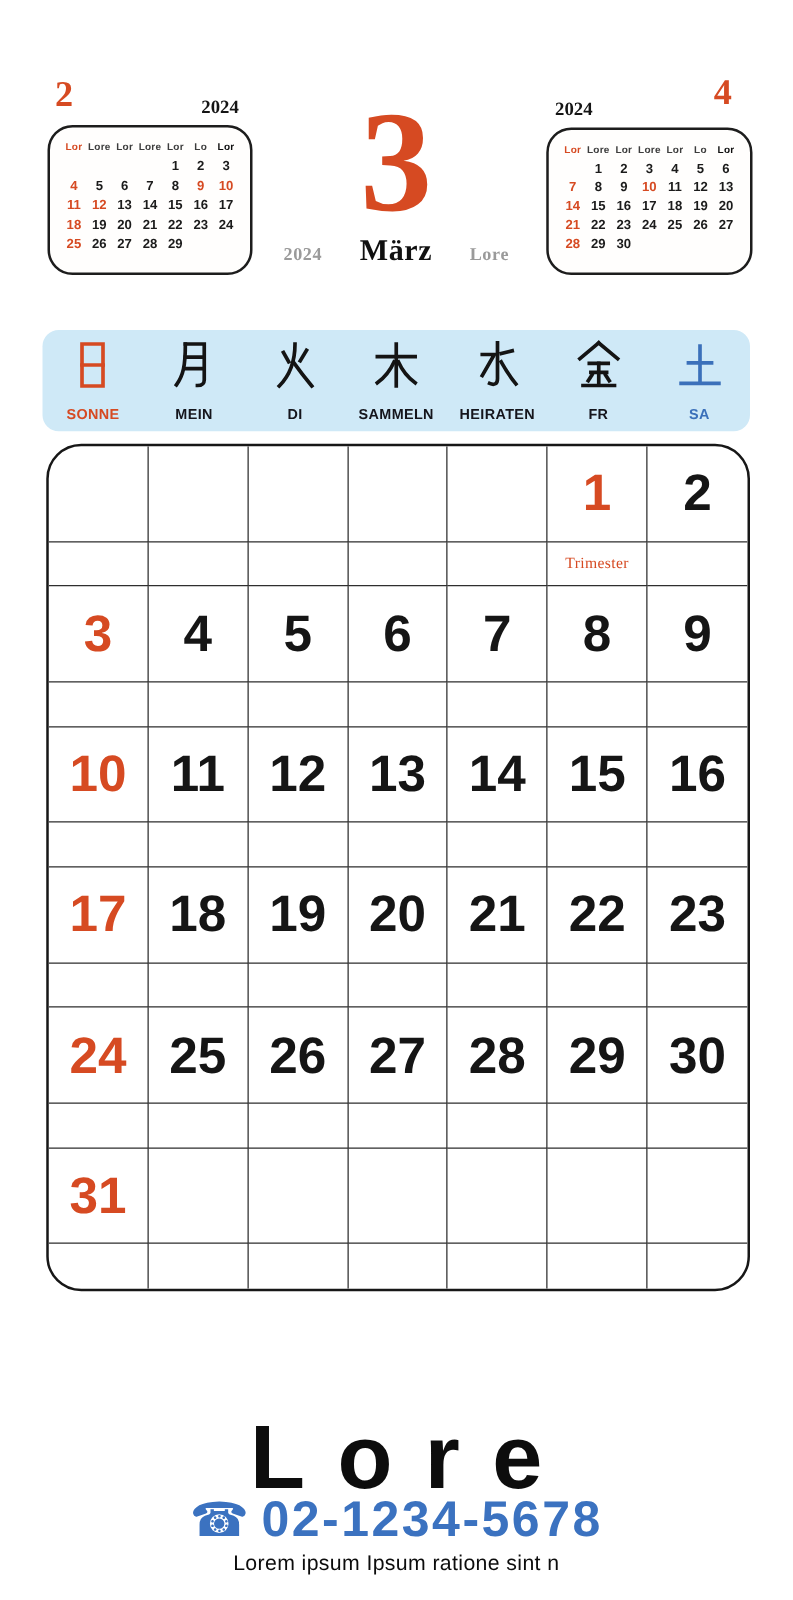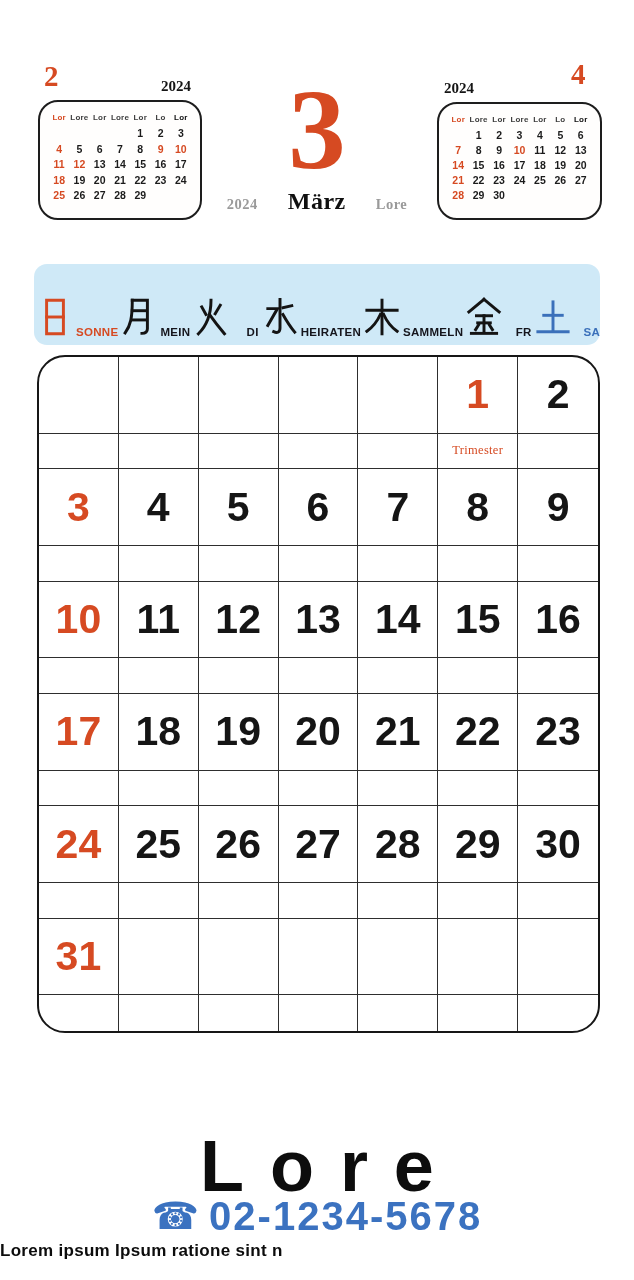--- a/index.html
+++ b/index.html
@@ -35,21 +35,21 @@
              line-height:1;color:var(--red)}
   .month-row{position:absolute;left:0;top:188px;width:100%;display:flex;justify-content:center;
              align-items:baseline;gap:30px;font-family:"Liberation Serif",serif}
   .month-row .yr,.month-row .side{font-size:14.5px;font-weight:bold;color:var(--muted);letter-spacing:.5px}
   .month-row .mn{font-size:24px;font-weight:bold;color:#101010;letter-spacing:.5px}
 
   
   .weekbar{position:absolute;left:34px;top:264px;width:566px;height:81px;background:var(--bar-bg);
            border-radius:13px;display:grid;grid-template-columns:repeat(7,1fr);
            padding:7px 0 7px}
-  .wb-col{display:flex;flex-direction:row;align-items:flex-end;justify-content:space-between}
+  .wb-col{display:flex;flex-direction:column;align-items:center;justify-content:space-between}
   .wb-col svg{width:42px;height:42px}
   .wb-label{font-size:11.5px;font-weight:bold;letter-spacing:.3px;color:#15151c}
   .wb-label.red{color:var(--red)}
   .wb-label.blue{color:var(--blue)}
   .sr{position:absolute;width:1px;height:1px;overflow:hidden;opacity:0;pointer-events:none}
 
   
   .grid{position:absolute;left:37px;top:355px;width:563px;height:678px;background:#fff;
         border:2px solid #171717;border-radius:28px;overflow:hidden;
         display:grid;grid-template-columns:repeat(7,1fr);
@@ -64,22 +64,22 @@
              color:var(--red);letter-spacing:.3px}
 
   
   .brand{position:absolute;left:0;top:1130px;width:100%;text-align:center;
          font-size:72px;font-weight:bold;letter-spacing:.36em;text-indent:.36em;
          color:#0d0d0d;line-height:1}
   .phone-row{position:absolute;left:0;top:1196px;width:100%;display:flex;justify-content:center;
              align-items:center;gap:10px;color:var(--phone-blue)}
   .phone-row .ph-icon{font-family:"DejaVu Sans",sans-serif;font-size:38px;line-height:1}
   .phone-row .ph-num{font-size:40px;font-weight:bold;letter-spacing:2px;line-height:1}
-  .caption{position:absolute;left:0;top:1241px;width:100%;
-           font-size:17px;font-weight:bold;letter-spacing:.3px;color:#0c0c0c}
+  .caption{position:absolute;left:0;top:1241px;width:100%;text-align:center;
+           font-size:17px;font-weight:normal;letter-spacing:.3px;color:#0c0c0c}
 </style>
 </head>
 <body>
 
 <div class="page">
 
   <div class="corner-month" style="left:44px;top:62px">2</div>
   <div class="corner-year" style="left:161px;top:79px">2024</div>
   <div class="mini mini-prev">
       <div class="lab first">Lor</div>
@@ -204,37 +204,37 @@
           <path d="M50 10 C50 42 40 70 20 90" fill="none" stroke="#141414" stroke-width="7" stroke-linecap="square"></path>
           <path d="M48 46 C60 63 72 78 82 90" fill="none" stroke="#141414" stroke-width="7" stroke-linecap="square"></path>
           <path d="M28 26 L38 44" fill="none" stroke="#141414" stroke-width="7" stroke-linecap="square"></path>
           <path d="M72 22 L60 42" fill="none" stroke="#141414" stroke-width="7" stroke-linecap="square"></path>
         </svg>
         <span class="sr">火</span>
         <span class="wb-label">DI</span>
       </div>
       <div class="wb-col">
         <svg viewBox="0 0 100 100">
+          <path d="M14 34 H86" fill="none" stroke="#141414" stroke-width="7" stroke-linecap="square"></path>
+          <path d="M50 10 V90" fill="none" stroke="#141414" stroke-width="7" stroke-linecap="square"></path>
+          <path d="M46 44 C38 62 28 74 14 84" fill="none" stroke="#141414" stroke-width="7" stroke-linecap="square"></path>
+          <path d="M54 44 C62 62 72 74 86 84" fill="none" stroke="#141414" stroke-width="7" stroke-linecap="square"></path>
+        </svg>
+        <span class="sr">木</span>
+        <span class="wb-label">SAMMELN</span>
+      </div>
+      <div class="wb-col">
+        <svg viewBox="0 0 100 100">
           <path d="M50 8 V76 C50 86 44 89 35 85" fill="none" stroke="#141414" stroke-width="7" stroke-linecap="square"></path>
           <path d="M21 30 H44 L21 70" fill="none" stroke="#141414" stroke-width="7" stroke-linecap="square"></path>
           <path d="M57 28 L78 23" fill="none" stroke="#141414" stroke-width="7" stroke-linecap="square"></path>
           <path d="M57 44 C66 60 75 74 85 86" fill="none" stroke="#141414" stroke-width="7" stroke-linecap="square"></path>
         </svg>
         <span class="sr">水</span>
         <span class="wb-label">HEIRATEN</span>
-      </div>
-      <div class="wb-col">
-        <svg viewBox="0 0 100 100">
-          <path d="M14 34 H86" fill="none" stroke="#141414" stroke-width="7" stroke-linecap="square"></path>
-          <path d="M50 10 V90" fill="none" stroke="#141414" stroke-width="7" stroke-linecap="square"></path>
-          <path d="M46 44 C38 62 28 74 14 84" fill="none" stroke="#141414" stroke-width="7" stroke-linecap="square"></path>
-          <path d="M54 44 C62 62 72 74 86 84" fill="none" stroke="#141414" stroke-width="7" stroke-linecap="square"></path>
-        </svg>
-        <span class="sr">木</span>
-        <span class="wb-label">SAMMELN</span>
       </div>
       <div class="wb-col">
         <svg viewBox="0 0 100 100">
           <path d="M50 8 L14 38" fill="none" stroke="#141414" stroke-width="7" stroke-linecap="square"></path>
           <path d="M50 8 L86 38" fill="none" stroke="#141414" stroke-width="7" stroke-linecap="square"></path>
           <path d="M32 47 H68" fill="none" stroke="#141414" stroke-width="7" stroke-linecap="square"></path>
           <path d="M50 47 V85" fill="none" stroke="#141414" stroke-width="7" stroke-linecap="square"></path>
           <path d="M35 64 H65" fill="none" stroke="#141414" stroke-width="7" stroke-linecap="square"></path>
           <path d="M37 69 L30 80" fill="none" stroke="#141414" stroke-width="7" stroke-linecap="square"></path>
           <path d="M63 69 L70 80" fill="none" stroke="#141414" stroke-width="7" stroke-linecap="square"></path>

